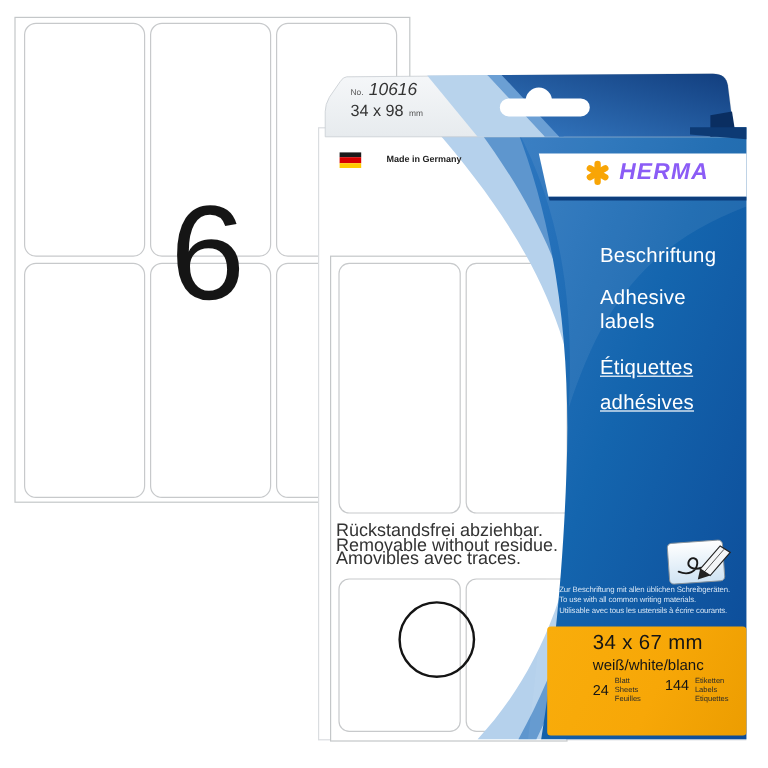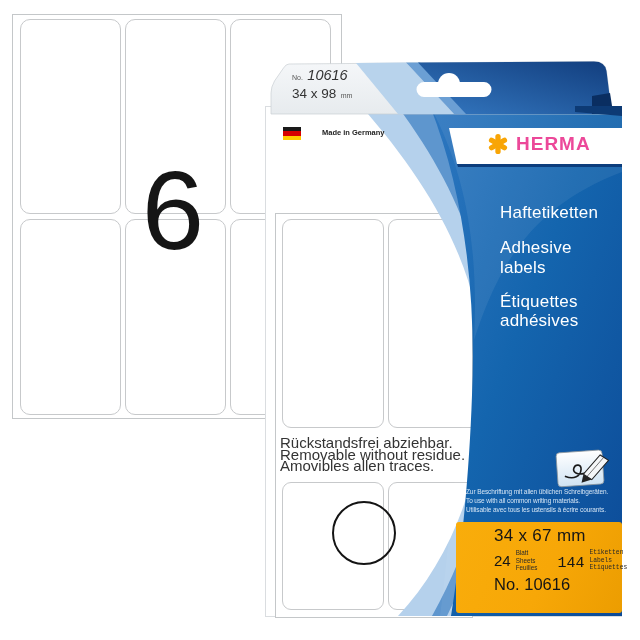--- a/index.html
+++ b/index.html
@@ -38,41 +38,41 @@
   .tab-line1{left:292px;top:66px;}
   .tab-line2{left:292px;top:84px;}
   .tab-sm{font-size:7px;color:#555;} .tab-lg{font-size:14.5px;color:#333;font-style:italic;}
   .tab-md{font-size:13.5px;color:#333;}
 
   .flag{left:283px;top:127px;width:18px;height:13px;z-index:7;display:flex;flex-direction:column;}
   .flag div{flex:1;}
   .made-in{left:322px;top:128px;font-size:7.5px;font-weight:bold;color:#222;z-index:7;}
 
   .logo{left:487px;top:133px;z-index:7;display:flex;align-items:center;gap:7px;}
-  .logo-word{font-size:19px;font-weight:bold;color:#ec4899;letter-spacing:1px;}
+  .logo-word{font-size:19px;font-weight:bold;color:#8b5cf6;letter-spacing:1px;font-style:italic;}
 
   .titles{left:500px;top:203px;width:120px;z-index:7;color:#fff;font-size:17px;letter-spacing:.2px;}
   .titles .t1{margin-bottom:15px;}
   .titles .t2{margin-bottom:14px;}
-  .titles .t3{line-height:19px;width:118px;}
+  .titles .t3{line-height:29px;width:118px;text-decoration:underline;}
 
   .usage{left:466px;top:487px;z-index:7;font-size:6.5px;line-height:9px;
          color:#d4e4f4;white-space:nowrap;letter-spacing:-.1px;}
 
   .pencil{left:553px;top:448px;z-index:8;}
 
   .orange{left:456px;top:522px;width:166px;height:91px;border-radius:3px;z-index:7;
           background:linear-gradient(115deg,#f9ad0b 0%,#f7a707 55%,#ec9d01 100%);
           box-sizing:border-box;padding:4px 0 0 38px;color:#151515;}
   .o-size{font-size:17px;letter-spacing:.3px;}
   .o-col{font-size:12.5px;margin-top:1px;}
   .o-counts{display:flex;align-items:center;margin-top:3px;}
-  .o-num{font-size:15px;}
+  .o-num{font-size:12px;}
   .o-stack{font-size:6.3px;line-height:7.5px;color:#2a2a2a;margin-left:5px;}
-  .o-g2{margin-left:20px;display:flex;align-items:flex-end;font-family:Liberation Mono, monospace;}
+  .o-g2{margin-left:20px;display:flex;align-items:flex-start;}
   .o-no{font-size:16.5px;margin-top:3px;}
 </style>
 </head>
 <body>
 
 <div class="stage">
 
   <div class="abs sheet-outer">
     <div class="cell r1 c1"></div>
     <div class="cell r1 c2"></div>
@@ -87,21 +87,21 @@
 
   <div class="abs sheet-inner">
     <div class="cell ir1 ic1"></div>
     <div class="cell ir1 ic2"></div>
     <div class="cell ir2 ic1"></div>
     <div class="cell ir2 ic2"></div>
   </div>
   <div class="abs window-note">
     <div>Rückstandsfrei abziehbar.</div>
     <div>Removable without residue.</div>
-    <div>Amovibles allen traces.</div>
+    <div>Amovibles avec traces.</div>
   </div>
   <div class="abs ring"></div>
 
   <svg class="abs art" width="640" height="640" viewBox="0 0 640 640">
     <defs>
       <linearGradient id="panelGrad" x1="0" y1="0" x2="1" y2="1">
         <stop offset="0" stop-color="#2e77c0"></stop>
           <stop offset=".45" stop-color="#1465ae"></stop>
         <stop offset="1" stop-color="#0c4a97"></stop>
       </linearGradient>
@@ -161,21 +161,21 @@
       <g fill="#f8a506">
         <rect x="-2.9" y="-11" width="5.8" height="22" rx="2.9"></rect>
         <rect x="-2.9" y="-11" width="5.8" height="22" rx="2.9" transform="rotate(60)"></rect>
         <rect x="-2.9" y="-11" width="5.8" height="22" rx="2.9" transform="rotate(120)"></rect>
       </g>
     </svg>
     <span class="logo-word">HERMA</span>
   </div>
 
   <div class="abs titles">
-    <div class="t1">Haftetiketten</div>
+    <div class="t1">Beschriftung</div>
     <div class="t2">Adhesive labels</div>
     <div class="t3">Étiquettes adhésives</div>
   </div>
 
   <div class="abs usage">
     <div>Zur Beschriftung mit allen üblichen Schreibgeräten.</div>
     <div>To use with all common writing materials.</div>
     <div>Utilisable avec tous les ustensils à écrire courants.</div>
   </div>
 
@@ -190,32 +190,32 @@
       </defs>
       <path d="M12,27 C20,31 27,28 28,21 C28.5,16 23,15 21,19 C19,23 24,27 31,25" fill="none" stroke="#1a1a1a" stroke-width="1.6" stroke-linecap="round"></path>
       <path d="M30,26 L48,8 L56,14 L38,32 Z" fill="#f4f6f8" stroke="#222" stroke-width="1"></path>
       <path d="M33,29 L51,11" stroke="#222" stroke-width=".6"></path>
       <path d="M30,26 L38,32 L27.5,34.5 Z" fill="#222"></path>
     </g>
   </svg>
 
   <div class="abs orange">
     <div class="o-size">34 x 67 mm</div>
+    <div class="o-col">weiß/white/blanc</div>
     <div class="o-counts">
       <span class="o-num">24</span>
       <span class="o-stack">
         <div>Blatt</div>
         <div>Sheets</div>
         <div>Feuilles</div>
       </span>
       <span class="o-g2">
         <span class="o-num">144</span>
         <span class="o-stack">
           <div>Etiketten</div>
           <div>Labels</div>
           <div>Etiquettes</div>
         </span>
       </span>
     </div>
-    <div class="o-no">No. 10616</div>
   </div>
 
 </div>
 
 </body></html>

